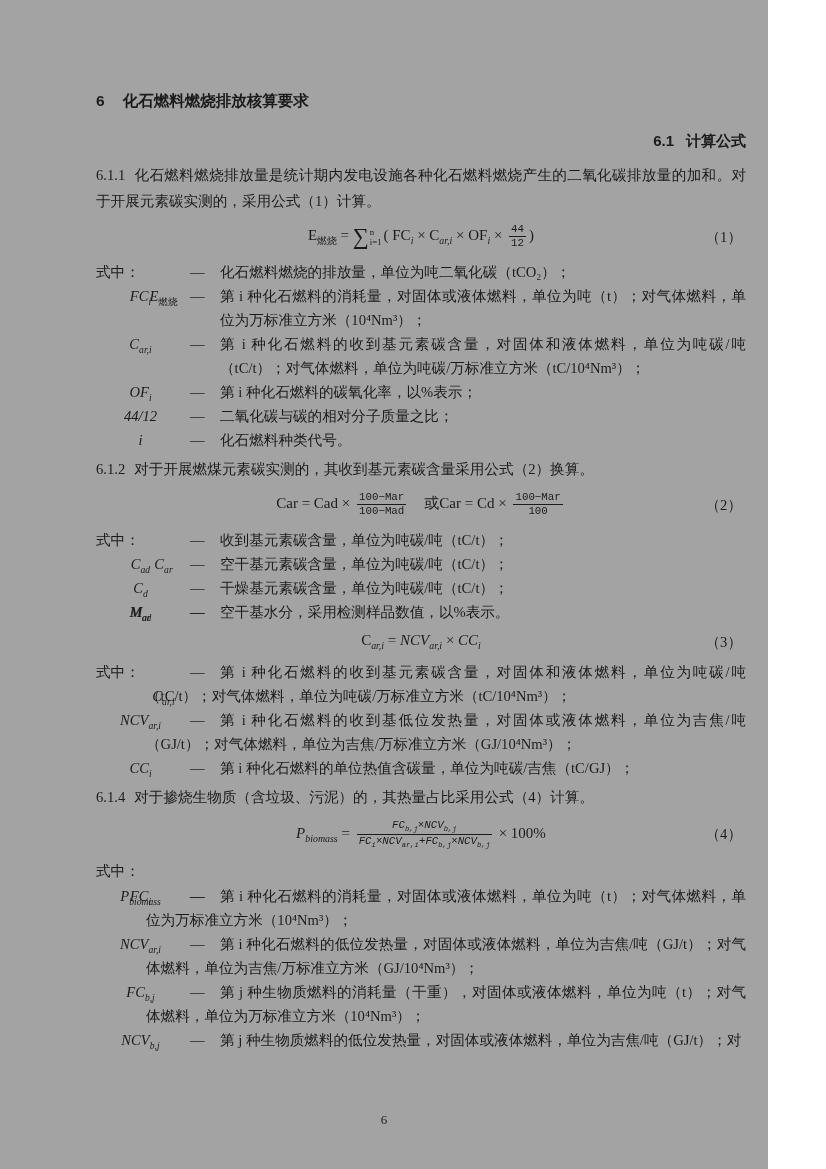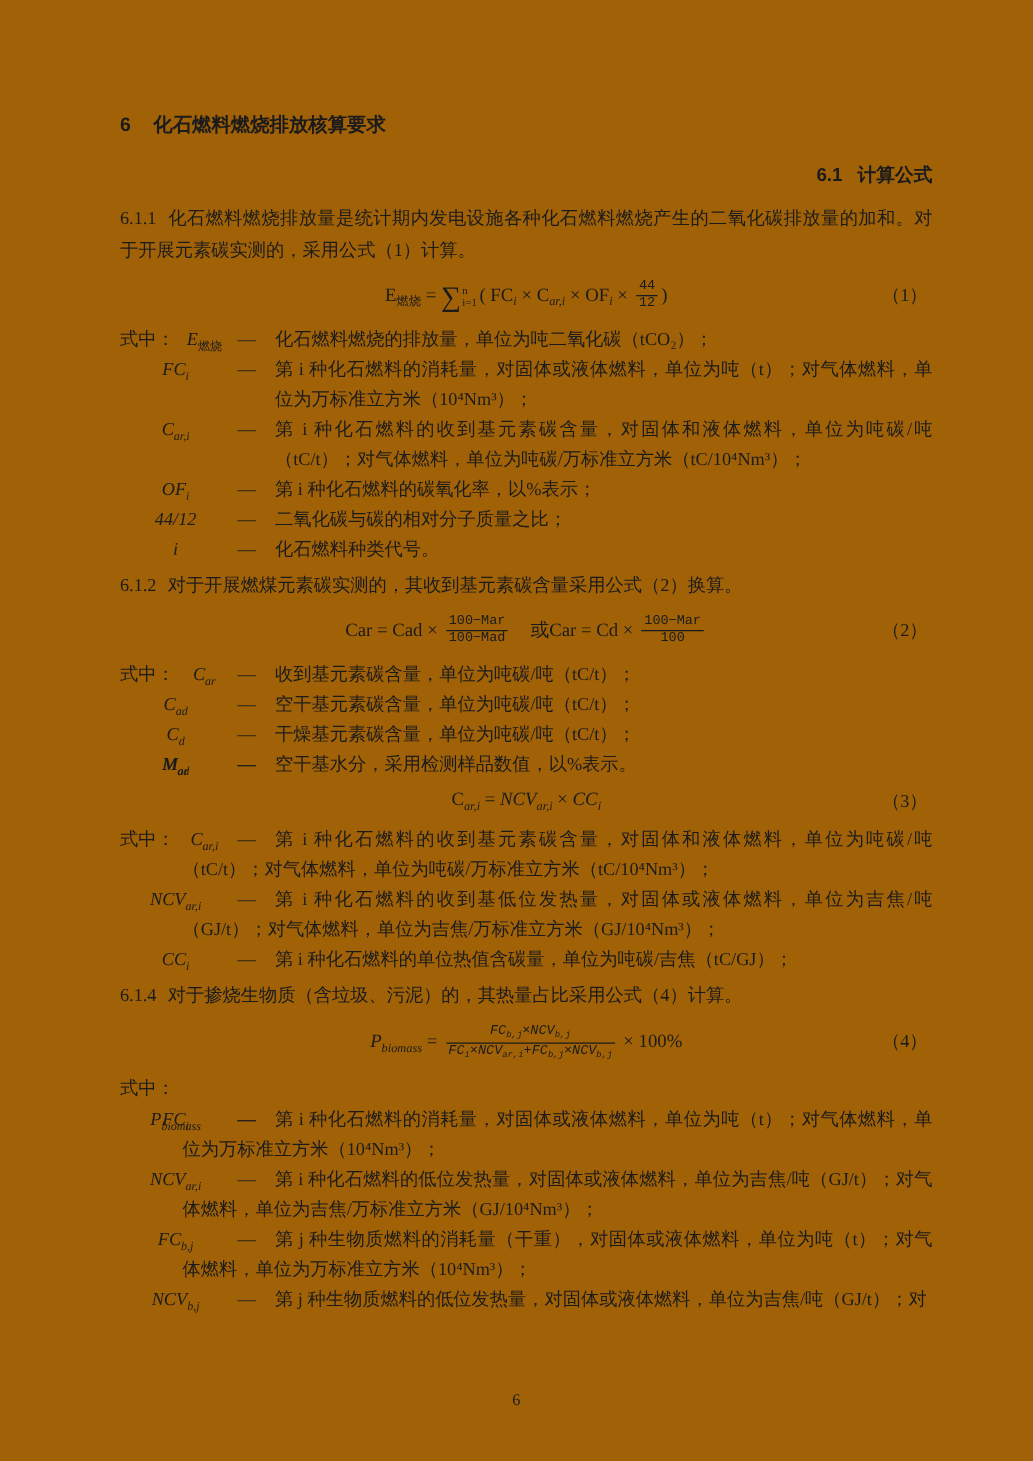--- a/index.html
+++ b/index.html
@@ -2,21 +2,21 @@
 <html><head>
 <meta charset="utf-8">
 <style>
   html,body{margin:0;padding:0;background:#ffffff;}
   body{
     width:826px;height:1169px;
     font-family:"Liberation Serif","DejaVu Serif",serif;
     color:#1b1b1b;
     -webkit-font-smoothing:antialiased;
   }
-  .page{position:relative;width:826px;height:1169px;background:#a16207;overflow:hidden;}
+  .page{position:relative;width:768px;height:1169px;background:#a3a3a3;overflow:hidden;}
   .content{position:absolute;left:96px;top:90px;width:650px;font-size:14.6px;}
 
   
   .h1{font-family:"Liberation Sans","DejaVu Sans",sans-serif;font-weight:bold;
       font-size:15.5px;line-height:22px;margin:0;}
   .h2{font-family:"Liberation Sans","DejaVu Sans",sans-serif;font-weight:bold;
       font-size:15px;line-height:22px;margin:18px 0 0 0;text-align:right;}
   .hnum{display:inline-block;margin-right:18px;}
   .h2 .hnum{margin-right:12px;}
 
@@ -45,21 +45,21 @@
   .fr-n{display:block;padding:0 2px;}
   .fr-d{display:block;border-top:1px solid #1b1b1b;padding:0 2px;}
 
   
   .def-list{margin:0;}
   .def-row{position:relative;padding-left:124px;line-height:24px;text-align:justify;}
   .deep .def-row{padding-left:50px;text-indent:74px;}
   .def-prefix{position:absolute;left:0;top:0;text-indent:0;}
   .def-term{position:absolute;left:0;top:0;width:89px;text-align:center;
             font-size:14.6px;text-indent:0;}
-  .def-row.first .def-term{left:46px;width:43px;}
+  .def-row.first .def-term{left:46px;width:43px;margin-top:24px;}
   .def-dash{position:absolute;left:94px;top:0;text-indent:0;}
   .def-text{}
 
   
   .shizhong{margin:2px 0 0 0;line-height:26px;}
 
   
   .page-num{position:absolute;left:0;right:0;top:1112px;text-align:center;
             font-size:13px;color:#1b1b1b;}
 </style>

